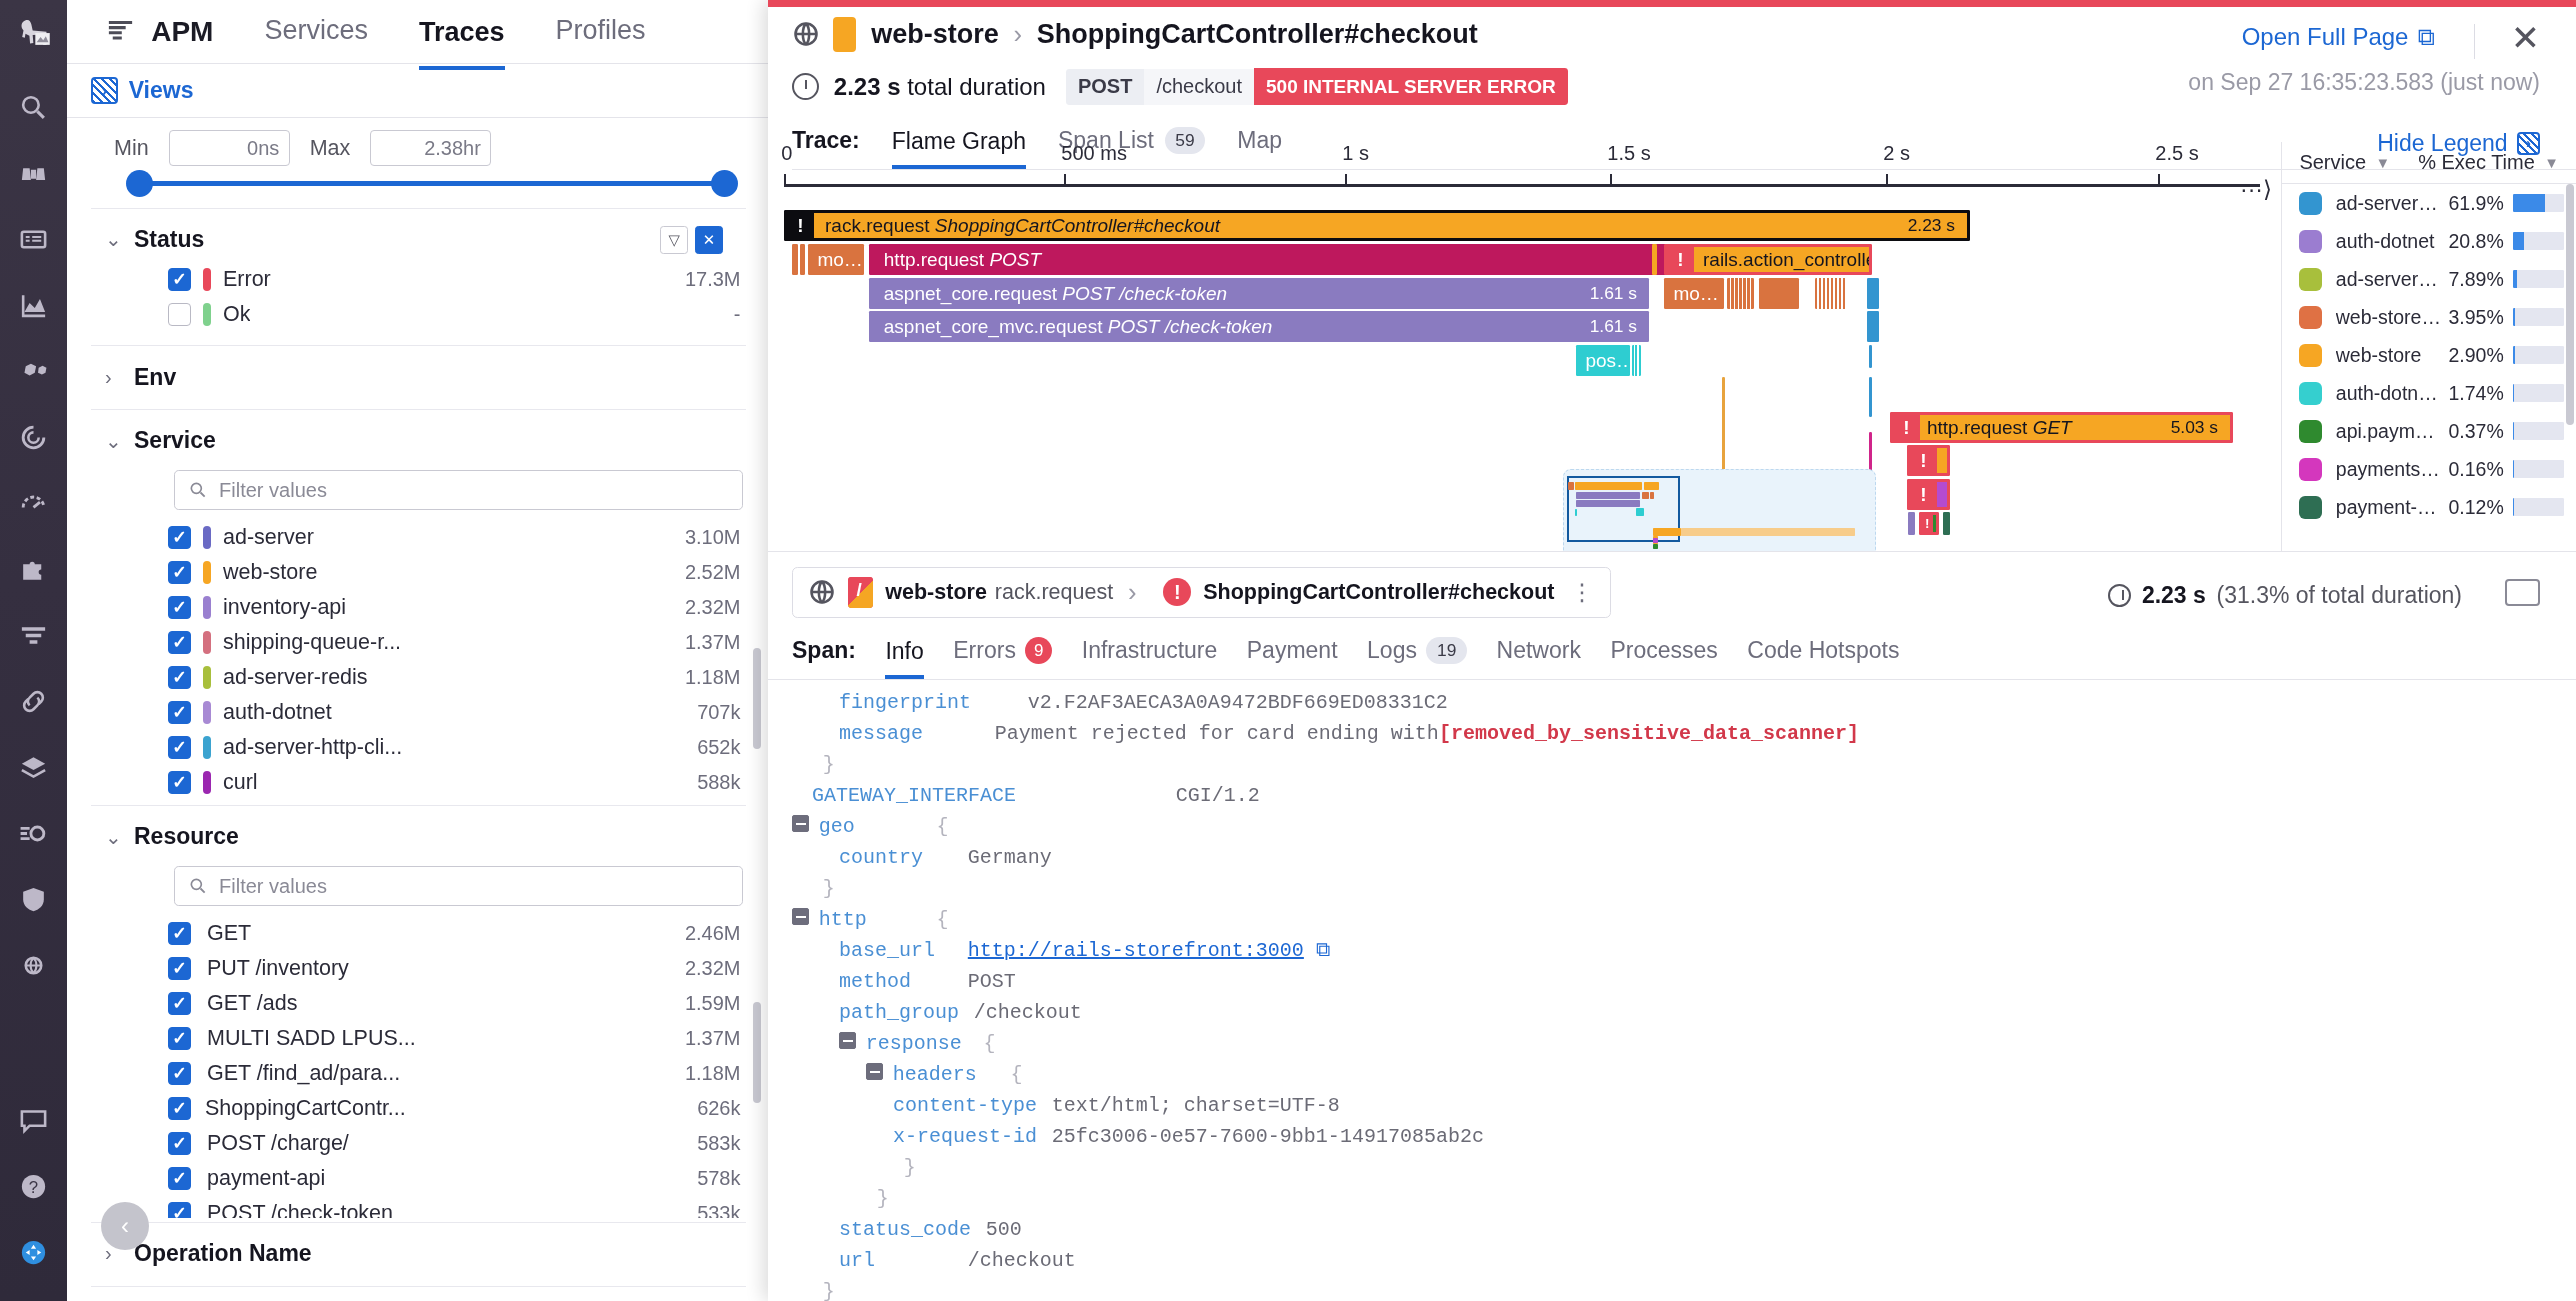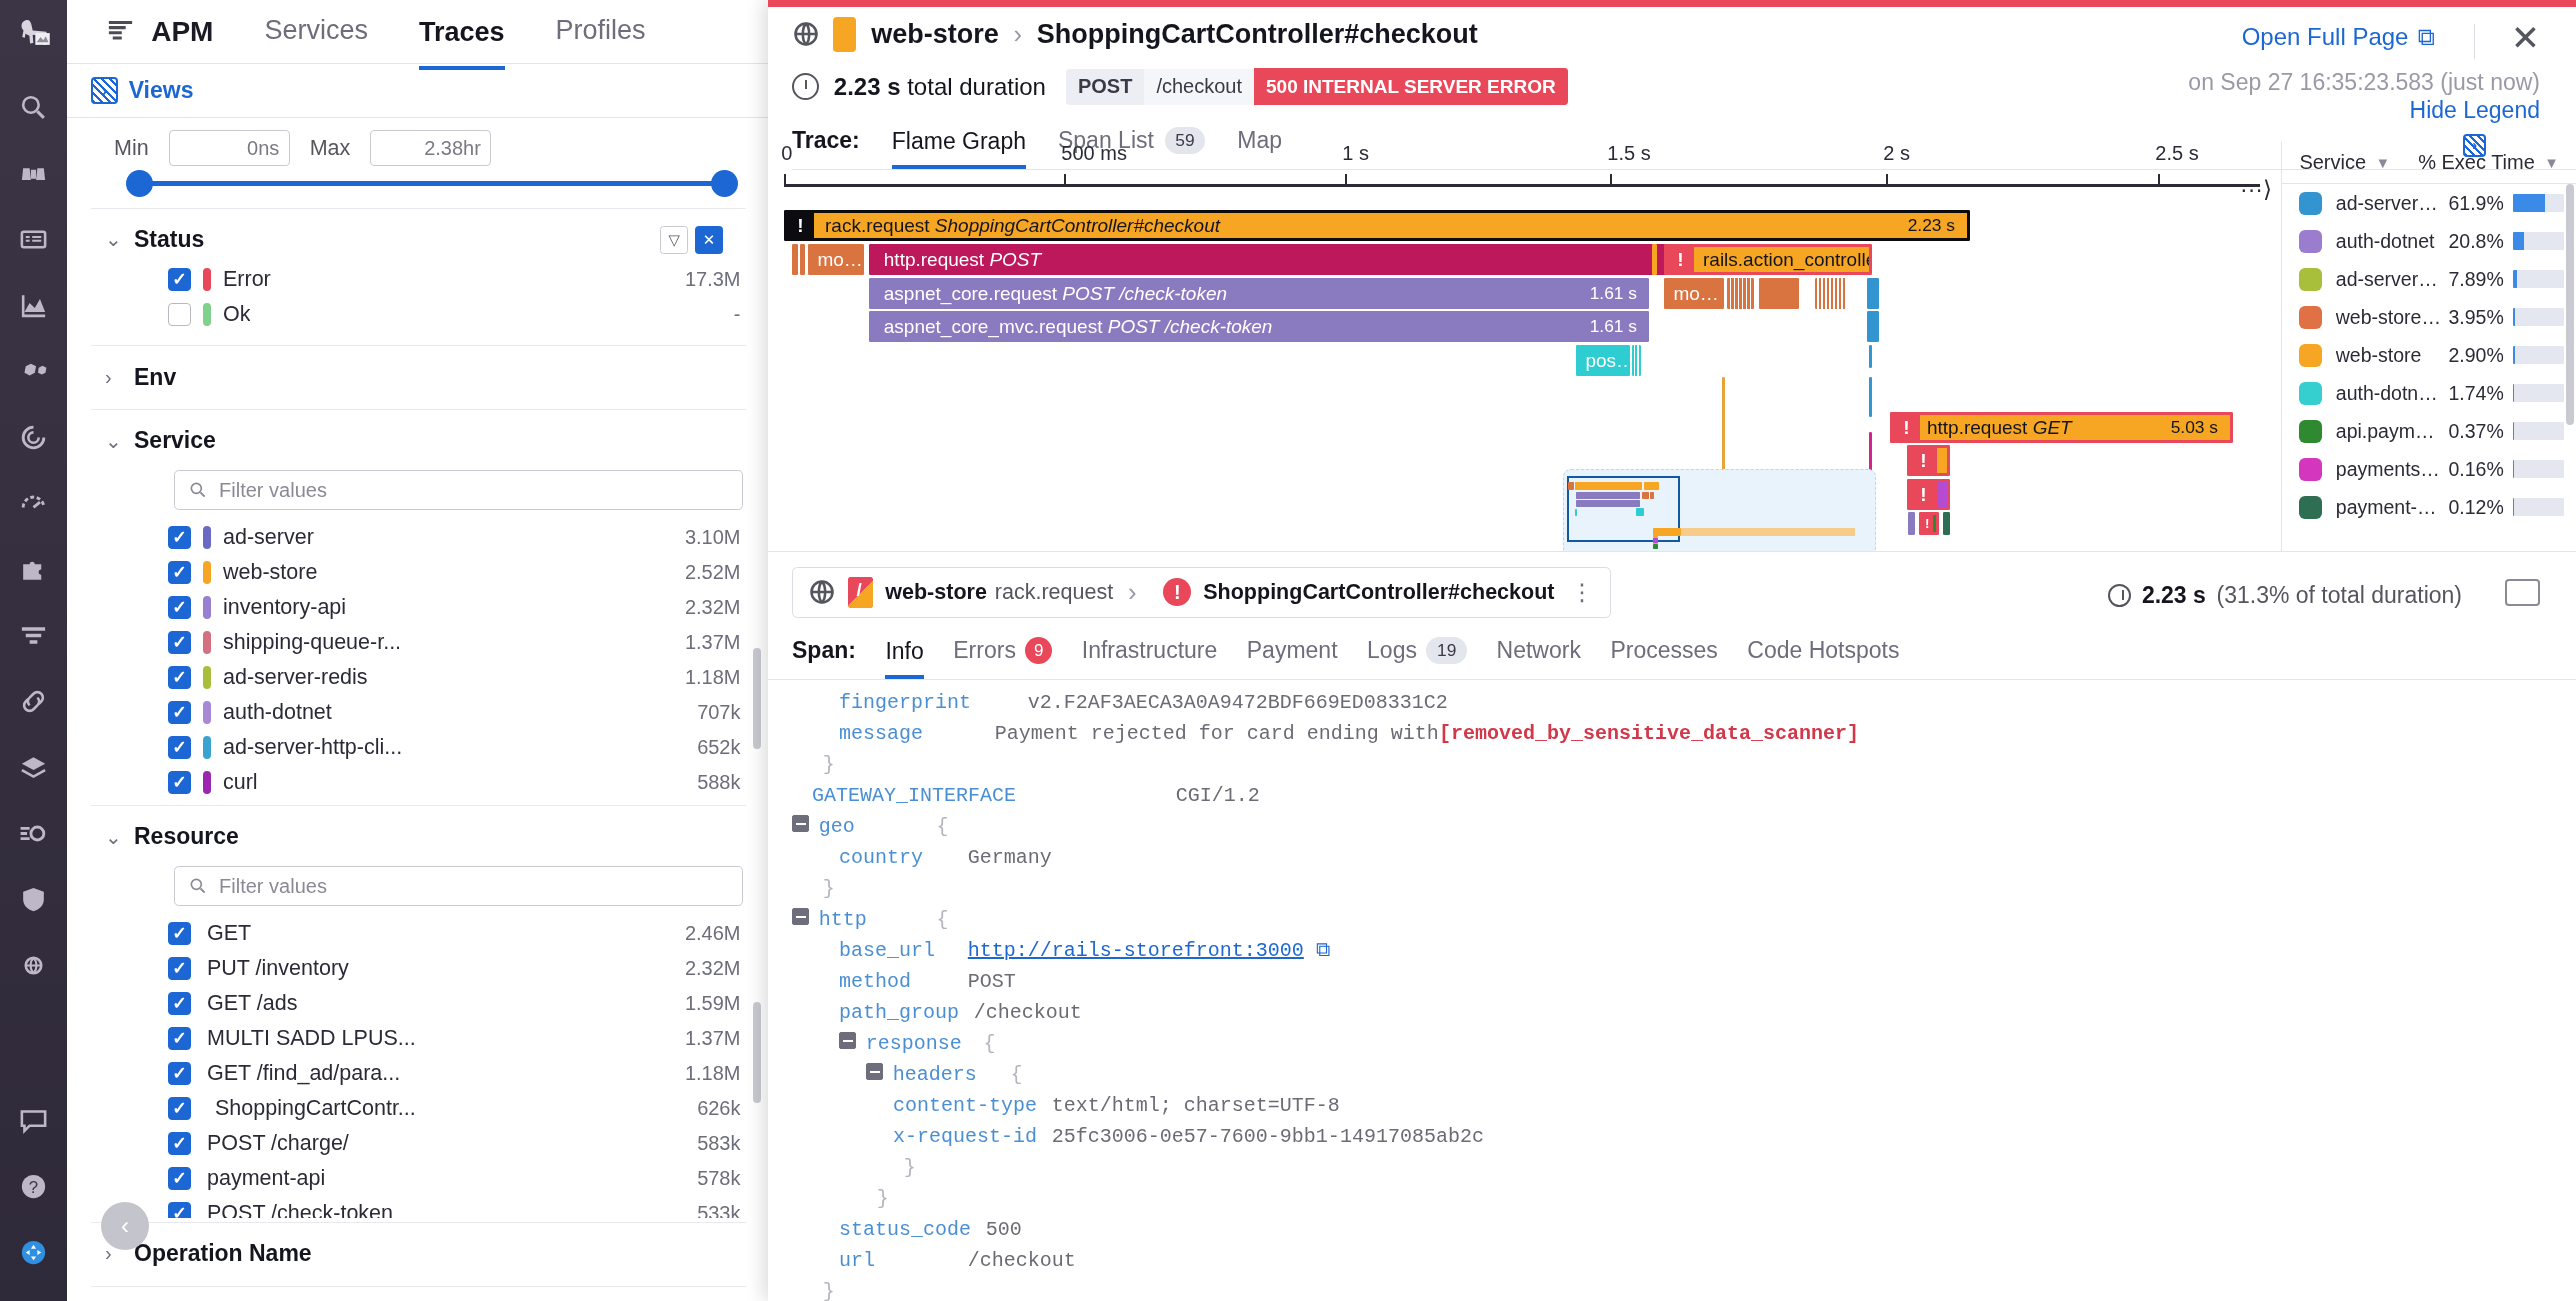--- a/index.html
+++ b/index.html
@@ -113,21 +113,21 @@
   .errchip{ background:#e8485a; color:#fff; font-size:19px; font-weight:700; padding:7.4px 12px; border-radius:0 3.4px 3.4px 0;}
   #ts-right{ position:absolute; right:36px; top:62px; font-size:23px; color:#15151f;}
   #ts-right span{ color:#9a9aa6;}
 
   .ph-row3{ display:flex; align-items:flex-end; height:58px; border-bottom:0.7px solid #e4e4ea; position:relative;}
   .tr-label{ font-size:23px; font-weight:700; color:#15151f; padding-bottom:14.8px;}
   .tr-tab{ font-size:23px; color:#6d6d7c; margin-left:32px; padding-bottom:14.8px; cursor:pointer; display:flex; align-items:center; gap:10.7px;}
   .tr-tab.active{ color:#15151f; border-bottom:4.7px solid #1c67d3; padding-bottom:10px;}
   .pill{ background:#e4e6ee; color:#3a3a47; font-size:17.4px; border-radius:16px; padding:2.7px 10.7px;}
   #hide-legend{ position:absolute; right:36px; bottom:12px; font-size:23px; color:#1c67d3; cursor:pointer;
-     display:flex; align-items:center; gap:9.4px;flex-direction:column;}
+     display:flex; align-items:center; gap:9.4px;}
 
   
   #flame-wrap{ position:absolute; left:0; top:142px; width:1516px; height:409px; overflow:hidden;}
   #axis{ position:relative; height:51px; margin-left:16px; }
   .tick-label{ position:absolute; top:0; font-size:20px; color:#2b2b38; transform:translateX(-2.7px);}
   #axis-line{ position:absolute; left:0; top:42px; width:1476px; height:2.7px; background:#2b2b38;}
   .tick-mark{ position:absolute; top:32px; width:2px; height:12px; background:#2b2b38;}
   #axis-arrow{ position:absolute; top:34px; font-size:23px; color:#2b2b38;}
 
   .fspan{ position:absolute; height:31px; border-radius:1.3px; display:flex; align-items:center;
@@ -483,21 +483,21 @@
         <span class="flabel" style="margin-left:16px">MULTI SADD LPUS...</span>
         <span class="fcount">1.37M</span>
       </div>
       <div class="frow">
         <span class="cb checked"></span>
         <span class="flabel" style="margin-left:16px">GET /find_ad/para...</span>
         <span class="fcount">1.18M</span>
       </div>
       <div class="frow">
         <span class="cb checked"></span>
-        <span class="flabel" style="margin-left:24px">ShoppingCartContr...</span>
+        <span class="flabel" style="margin-left:14px">ShoppingCartContr...</span>
         <span class="fcount">626k</span>
       </div>
       <div class="frow">
         <span class="cb checked"></span>
         <span class="flabel" style="margin-left:16px">POST /charge/</span>
         <span class="fcount">583k</span>
       </div>
       <div class="frow">
         <span class="cb checked"></span>
         <span class="flabel" style="margin-left:16px">payment-api</span>

